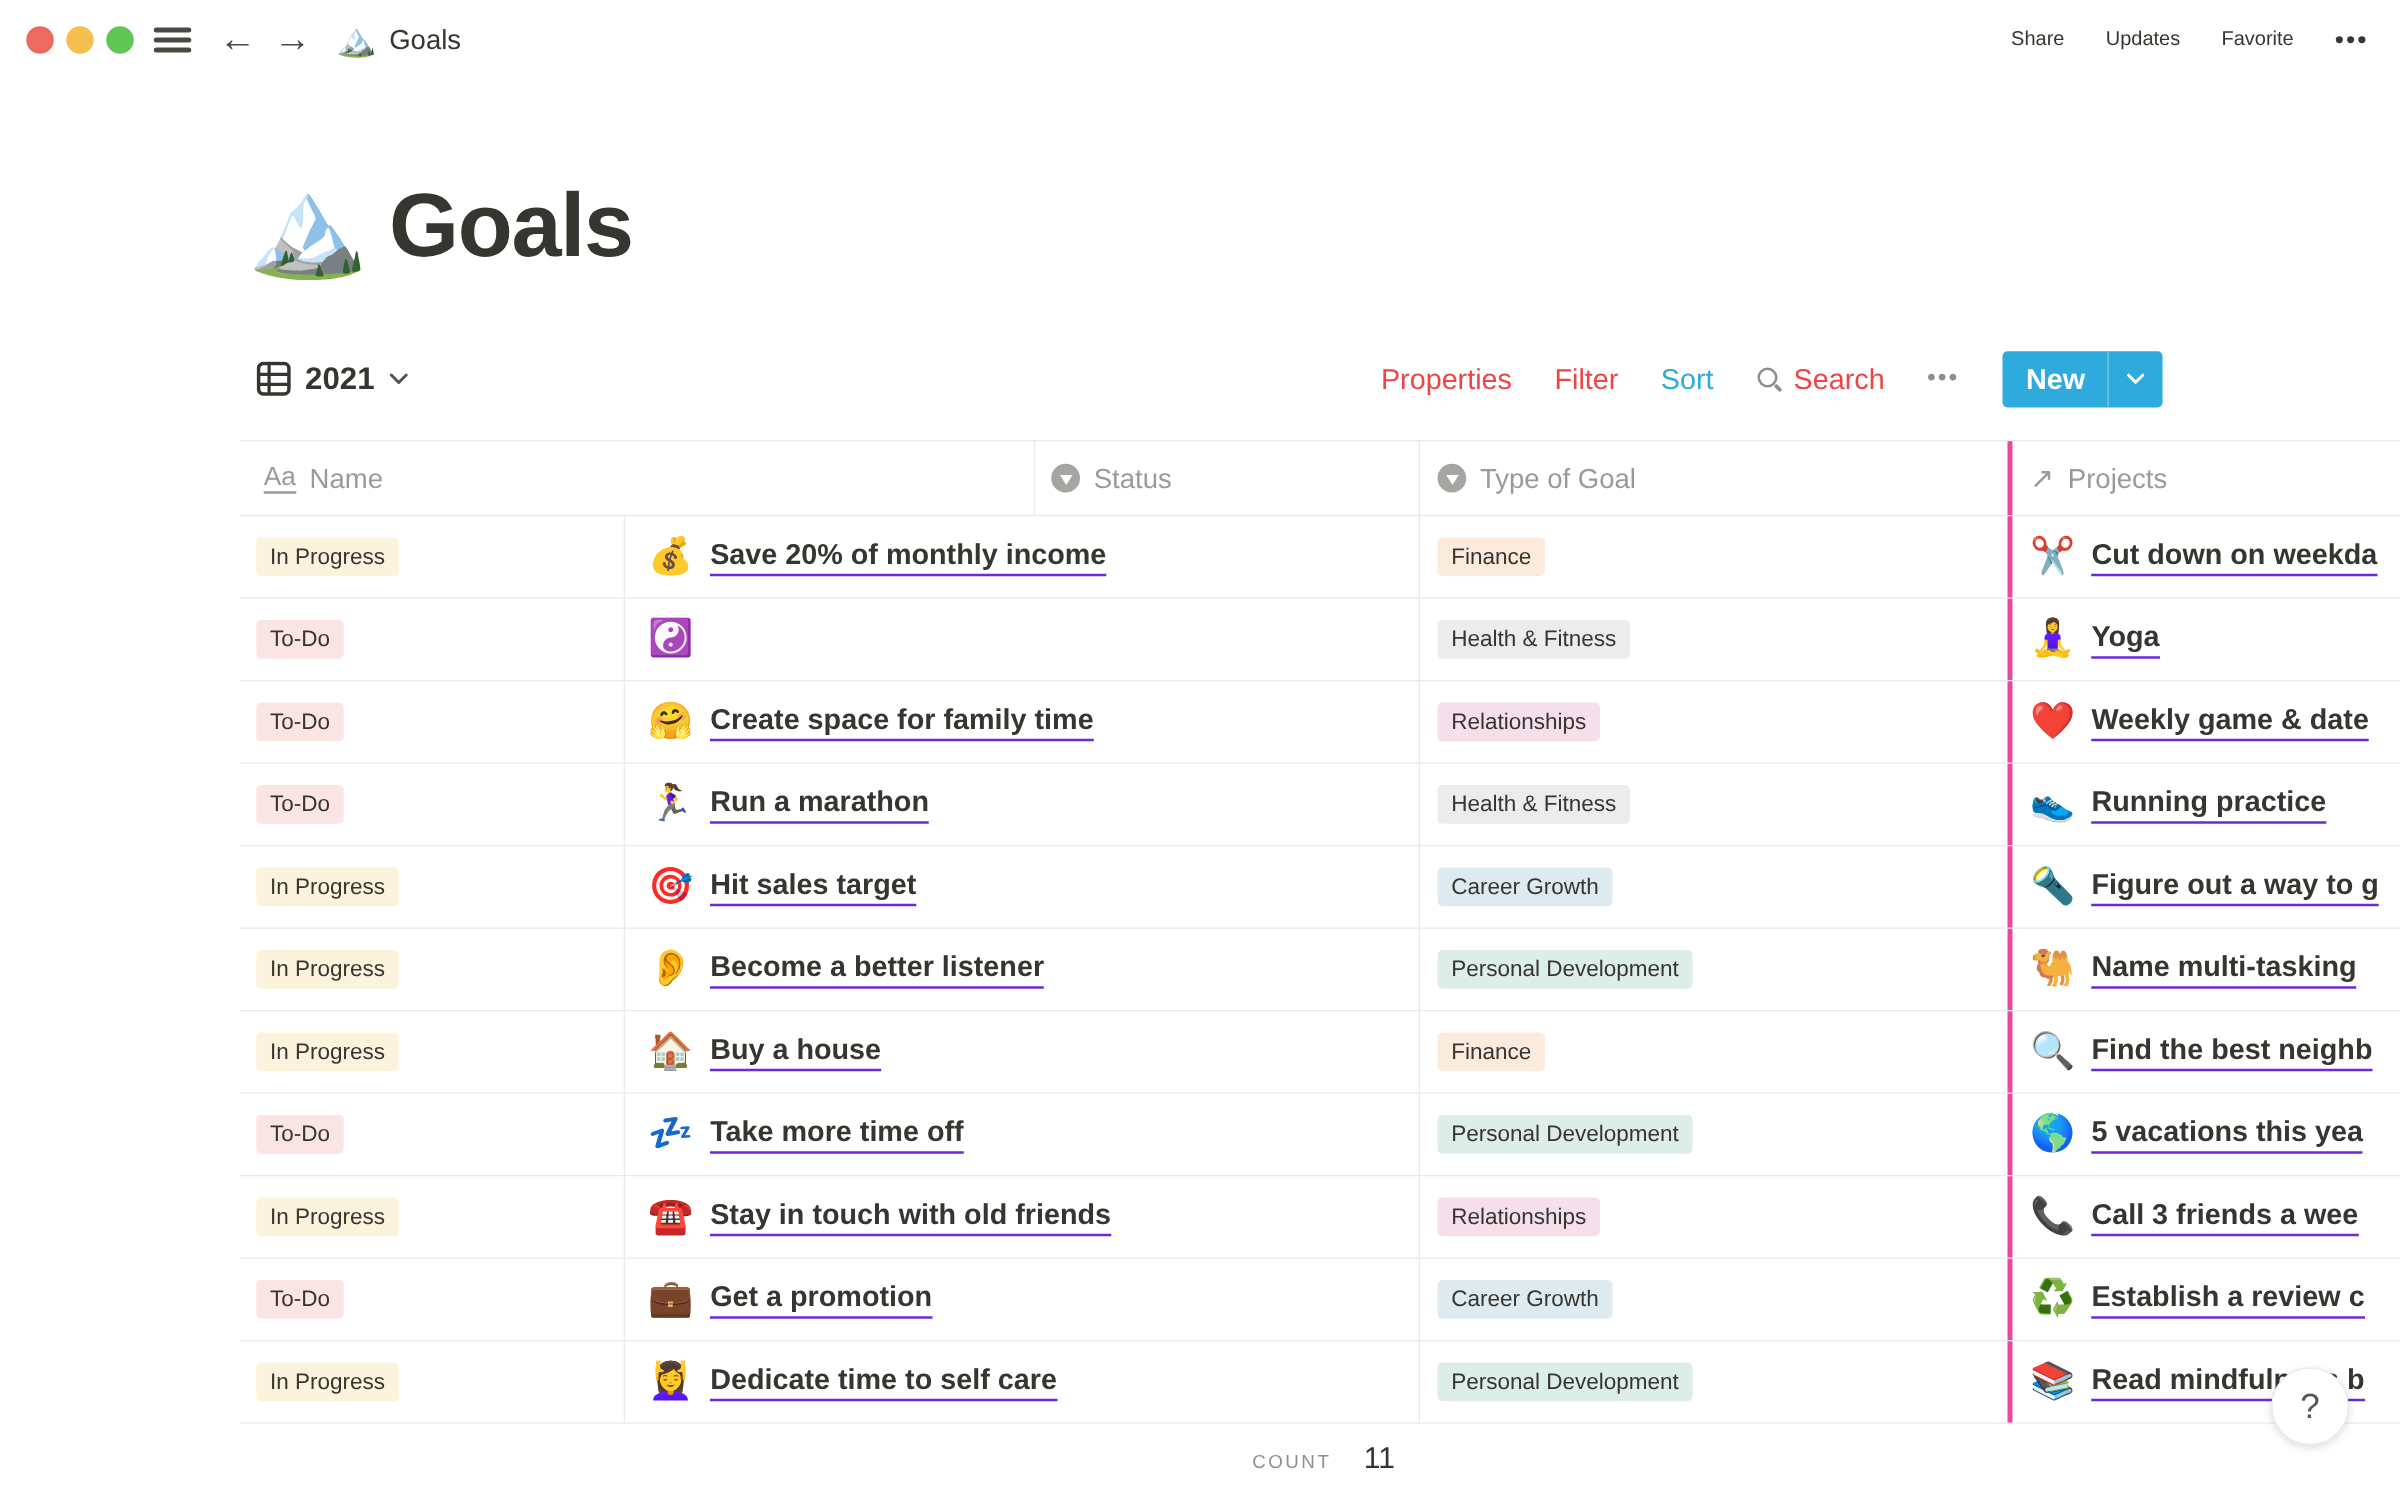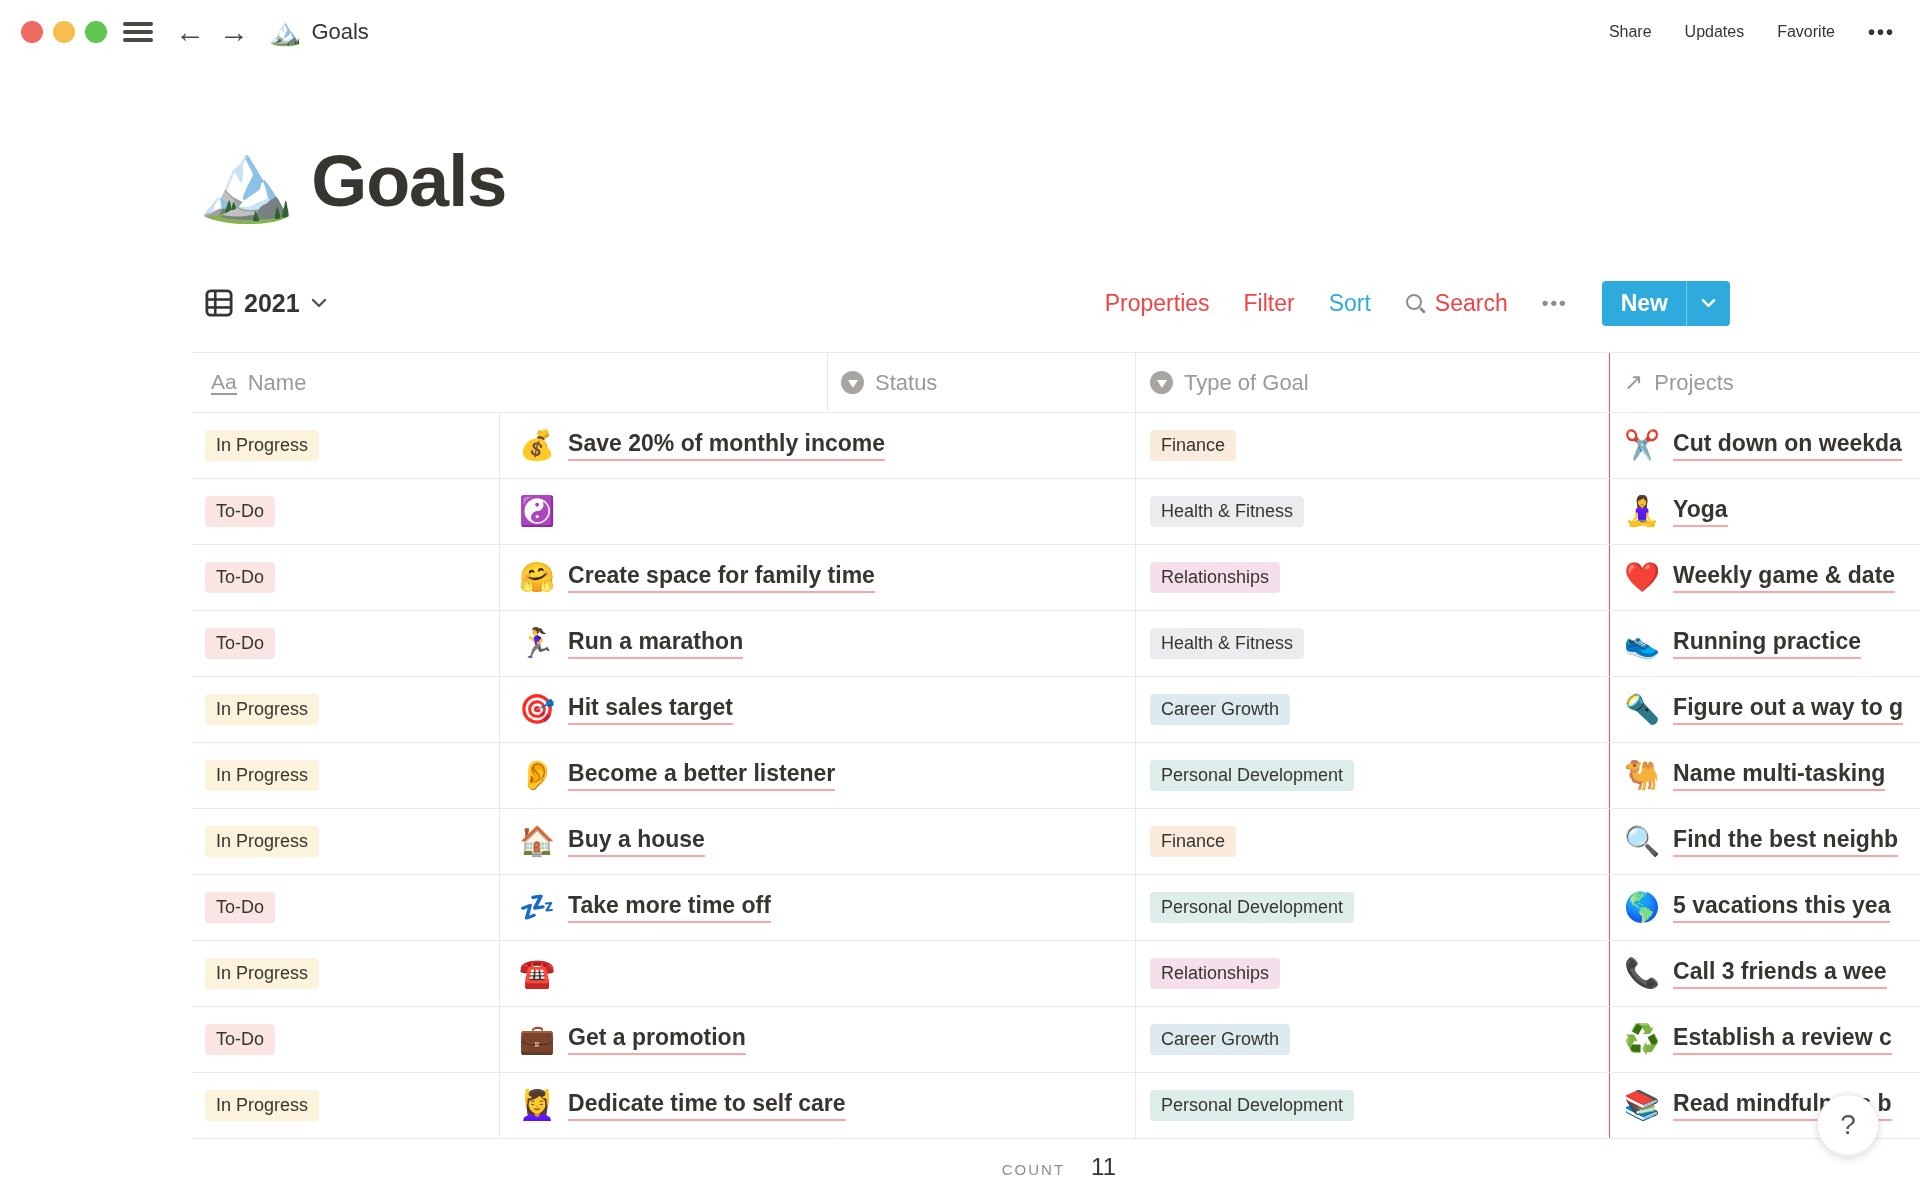--- a/index.html
+++ b/index.html
@@ -50,27 +50,27 @@
   .new-divider { width:1px; background:rgba(255,255,255,0.38); }
   .new-chevron { display:flex; align-items:center; padding:0 14px; }
   
   .table { position:absolute; top:352px; left:192px; width:1918px; }
   .thead { display:flex; height:61px; border-top:1px solid #E9E9E7; border-bottom:1px solid #E9E9E7; }
   .th { display:flex; align-items:center; gap:11px; color:#9B9A97; font-size:22px; }
   .tr { display:flex; height:66px; border-bottom:1px solid #E9E9E7; }
   .td { display:flex; align-items:center; overflow:hidden; white-space:nowrap; }
   .col-status   { width:308px; padding-left:13px; border-right:1px solid #E9E9E7; }
   .col-name     { width:636px; padding-left:19px; border-right:1px solid #E9E9E7; }
-  .col-type     { width:474px; padding-left:14px; border-right:1px solid #ec4899; }
+  .col-type     { width:474px; padding-left:14px; border-right:4px solid #ec4899; }
   .col-projects { width:500px; padding-left:14px; }
   .badge { display:inline-block; padding:4px 11px; border-radius:4px; font-size:18px; line-height:1.25;
            color:#37352F; cursor:pointer;text-align:right; }
   .cell-emoji { font-size:29px; line-height:1; margin-right:13px; flex:none; }
   .cell-link { font-size:23px; font-weight:700; color:#37352F; padding-bottom:2px;
-               border-bottom:2px solid #fca5a5; cursor:pointer; }
+               border-bottom:2px solid #6d28d9; cursor:pointer; }
   .sel-icon { width:23px; height:23px; border-radius:50%; background:#a7a5a1; flex:none;
               display:flex; align-items:center; justify-content:center; }
   .sel-icon i { display:block; width:0; height:0; border-left:5.5px solid transparent;
                 border-right:5.5px solid transparent; border-top:8px solid #ffffff; margin-top:2px; }
   .aa-icon { font-size:21px; color:#9B9A97; border-bottom:2.4px solid #9B9A97; line-height:1;
              padding-bottom:1px; font-weight:400; flex:none; }
   .rel-icon { font-size:23px; color:#9B9A97; line-height:1; flex:none; }
   
   .count-row { position:absolute; top:1140px; left:192px; width:944px; height:54px;
                display:flex; justify-content:flex-end; align-items:baseline; gap:26px;
@@ -310,20 +310,21 @@
         <span class="cell-link">5 vacations this yea</span>
       </div>
   </div>
 
   <div class="tr">
     <div class="td col-status">
         <span class="badge" style="background: rgb(251, 243, 219);">In Progress</span>
       </div>
     <div class="td col-name">
         <span class="cell-emoji">☎️</span>
+        <span class="cell-link">Stay in touch with old friends</span>
       </div>
     <div class="td col-type">
         <span class="badge" style="background: rgb(244, 223, 235);">Relationships</span>
       </div>
     <div class="td col-projects">
         <span class="cell-emoji">📞</span>
         <span class="cell-link">Call 3 friends a wee</span>
       </div>
   </div>
 

